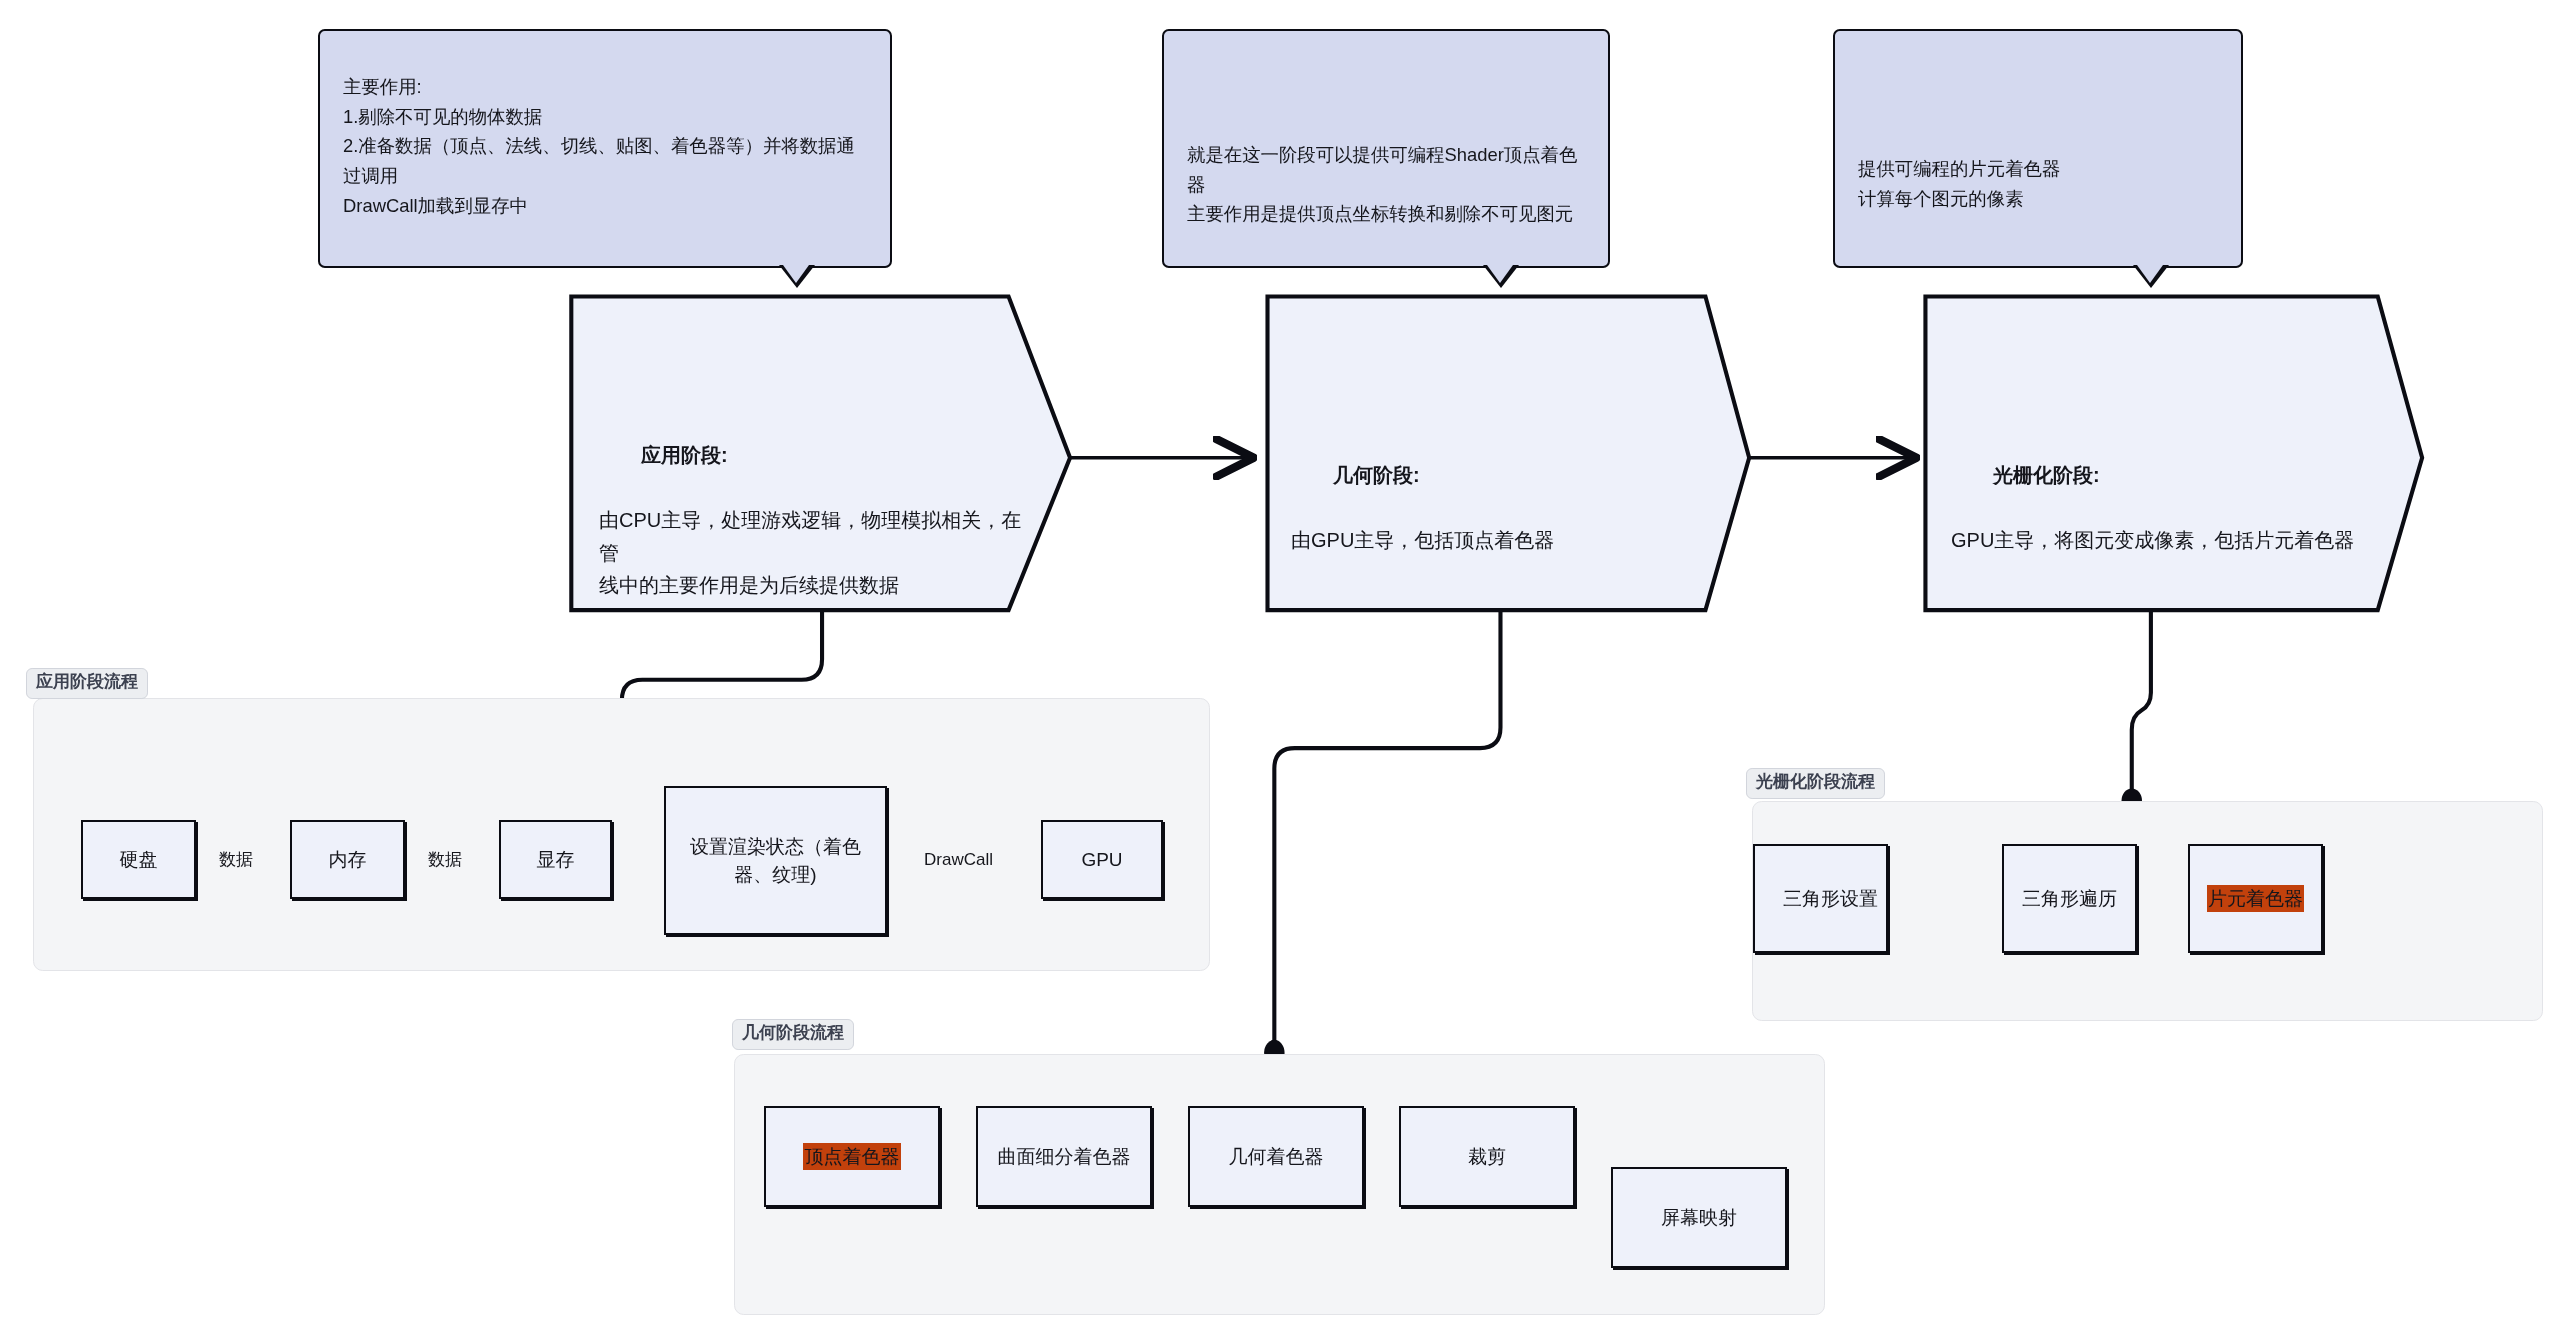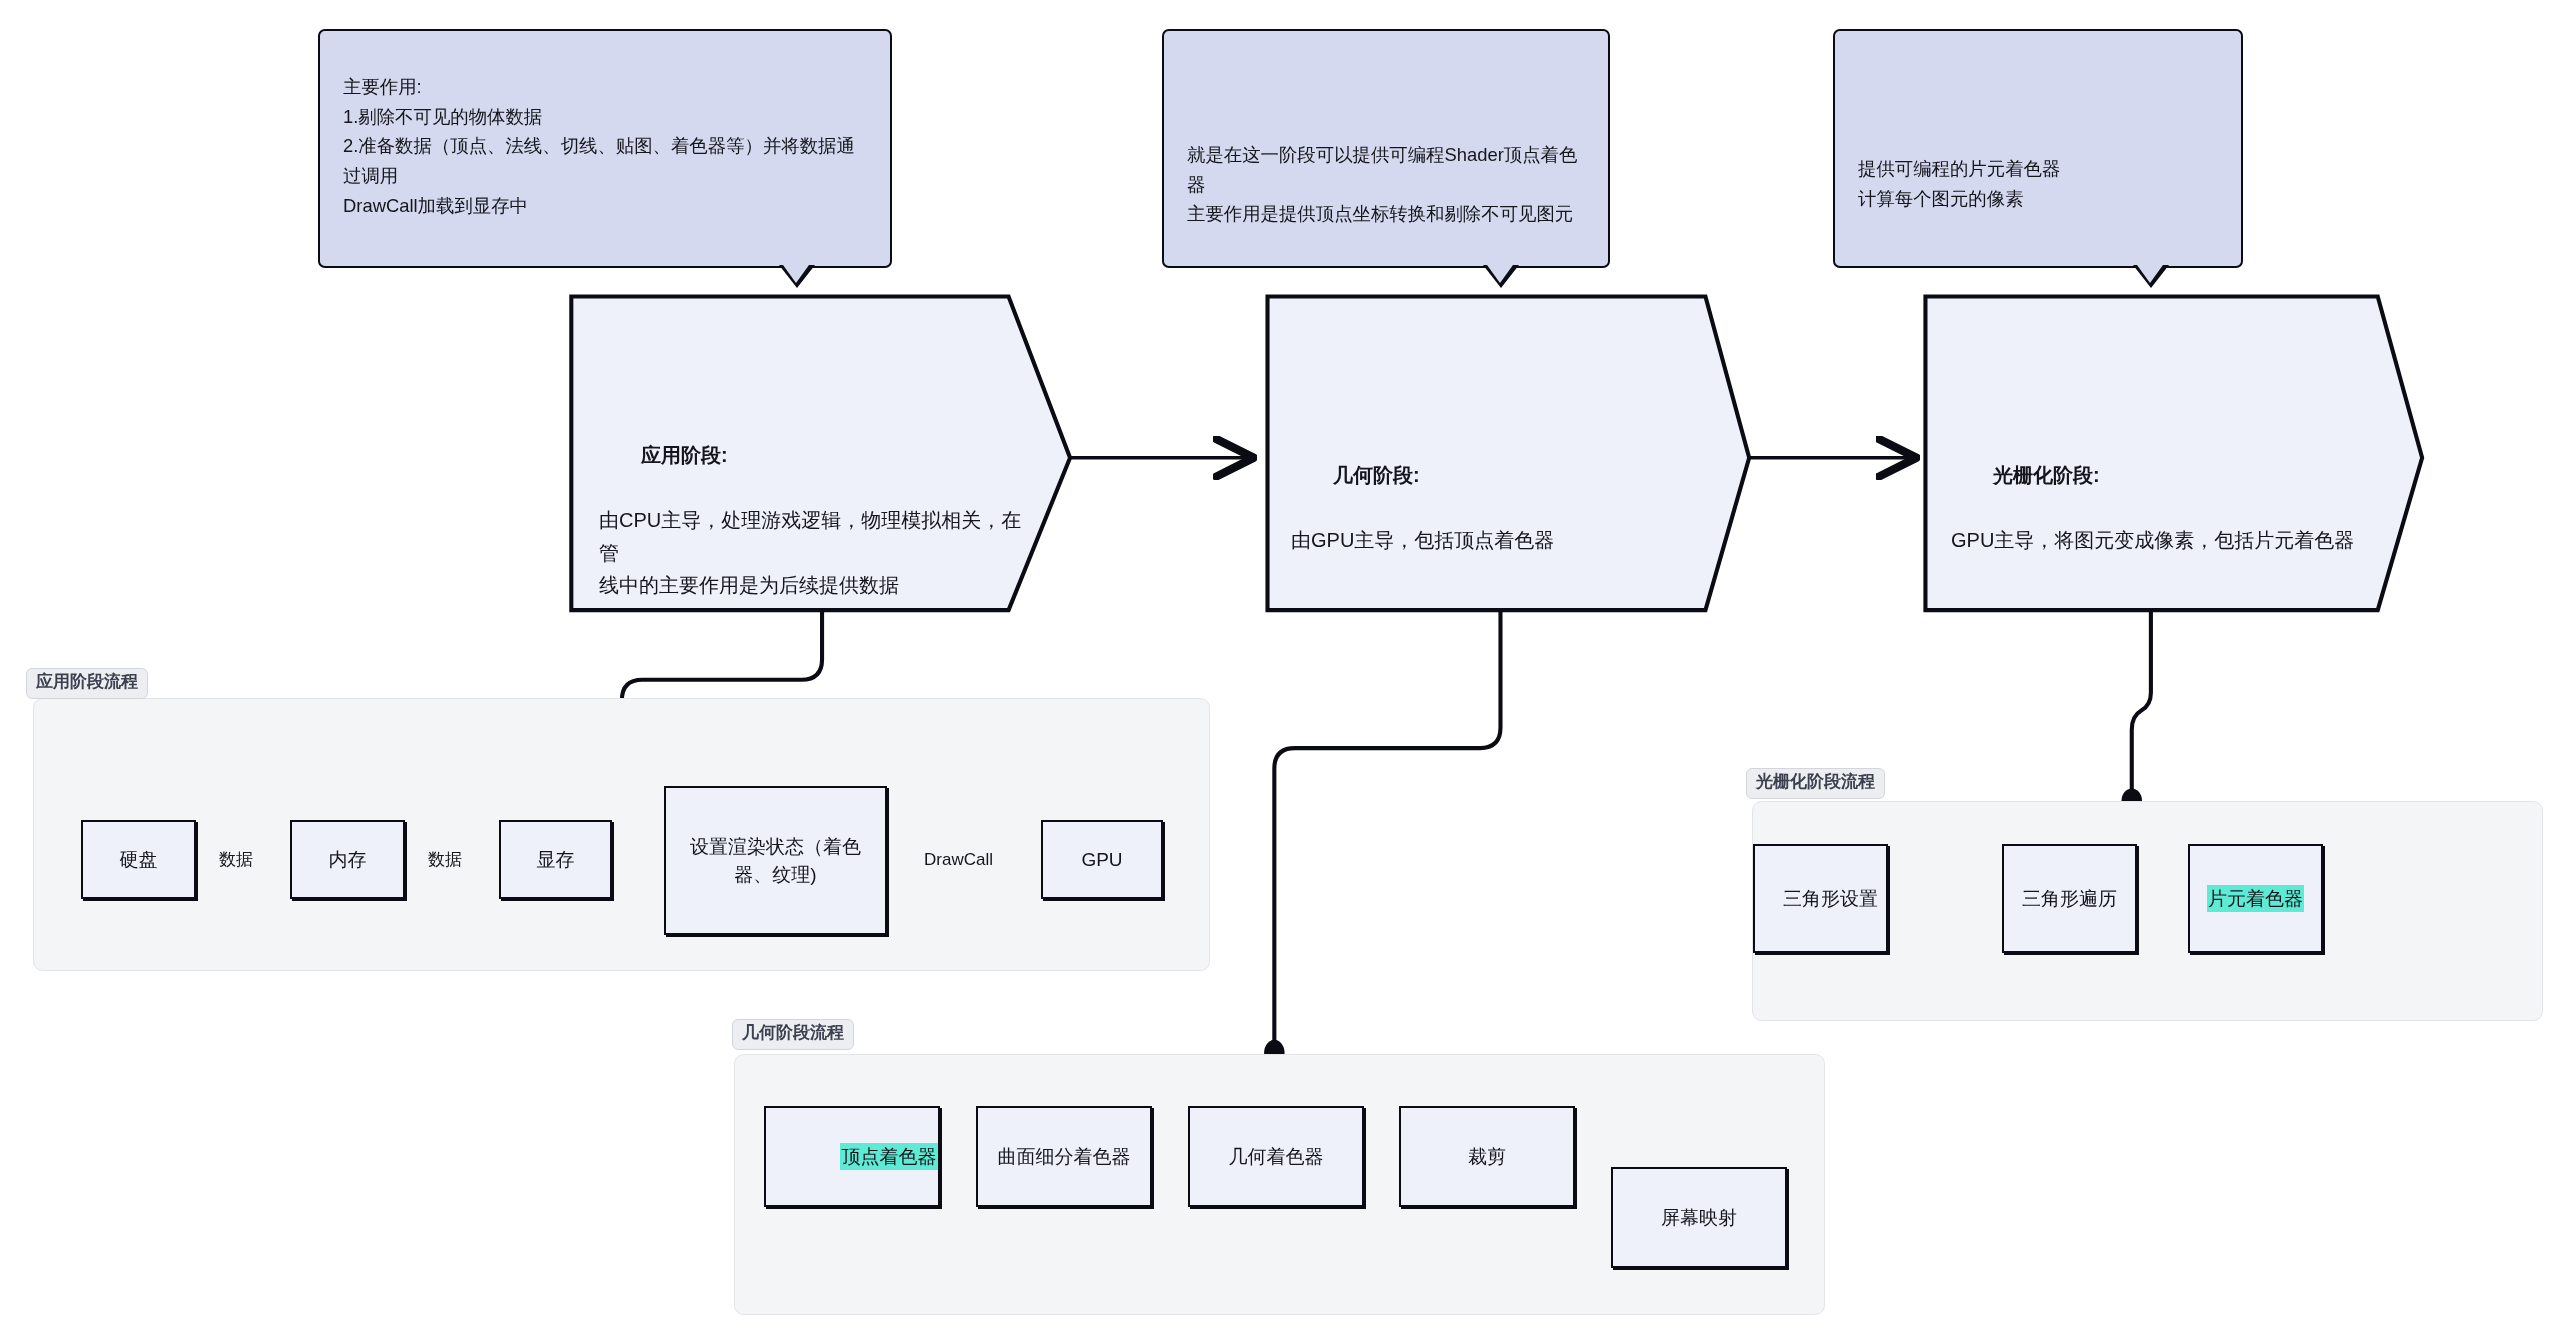--- a/index.html
+++ b/index.html
@@ -72,21 +72,21 @@
     background:#eef1fa;
     border:2px solid #0b0c13;
     box-sizing:border-box;
     display:flex;align-items:center;justify-content:center;
     text-align:center;
     font-size:19px;
     line-height:1.45;
     color:#15161c;
     box-shadow:2px 2px 0 0 #0b0c13;
   }
-  .node span.hl{background:#5eead4;padding:0 1.4px;}
+  .node span.hl{background:#c2410c;padding:0 1.4px;}
 
   .edge-label{
     position:absolute;
     font-size:17px;
     color:#15161c;
     white-space:nowrap;
     line-height:1;
   }
 </style>
 </head>
@@ -236,21 +236,21 @@
   </div>
   <div class="edge-label" style="left:924px;top:851px;">DrawCall</div>
 
   <div class="node" style="left:1041px;top:820px;width:122px;height:79px;">
     <span>GPU</span>
   </div>
 
   <div class="group" style="left:734px;top:1054px;width:1091px;height:261px;"></div>
   <div class="group-label" style="left:732px;top:1019px;">几何阶段流程</div>
 
-  <div class="node" style="left:764px;top:1106px;width:176px;height:101px;justify-content:flex-end;">
+  <div class="node" style="left:764px;top:1106px;width:176px;height:101px;">
     <span class="hl">顶点着色器</span>
   </div>
   <div class="node" style="left:976px;top:1106px;width:176px;height:101px;">
     <span>曲面细分着色器</span>
   </div>
   <div class="node" style="left:1188px;top:1106px;width:176px;height:101px;">
     <span>几何着色器</span>
   </div>
   <div class="node" style="left:1399px;top:1106px;width:176px;height:101px;">
     <span>裁剪</span>

